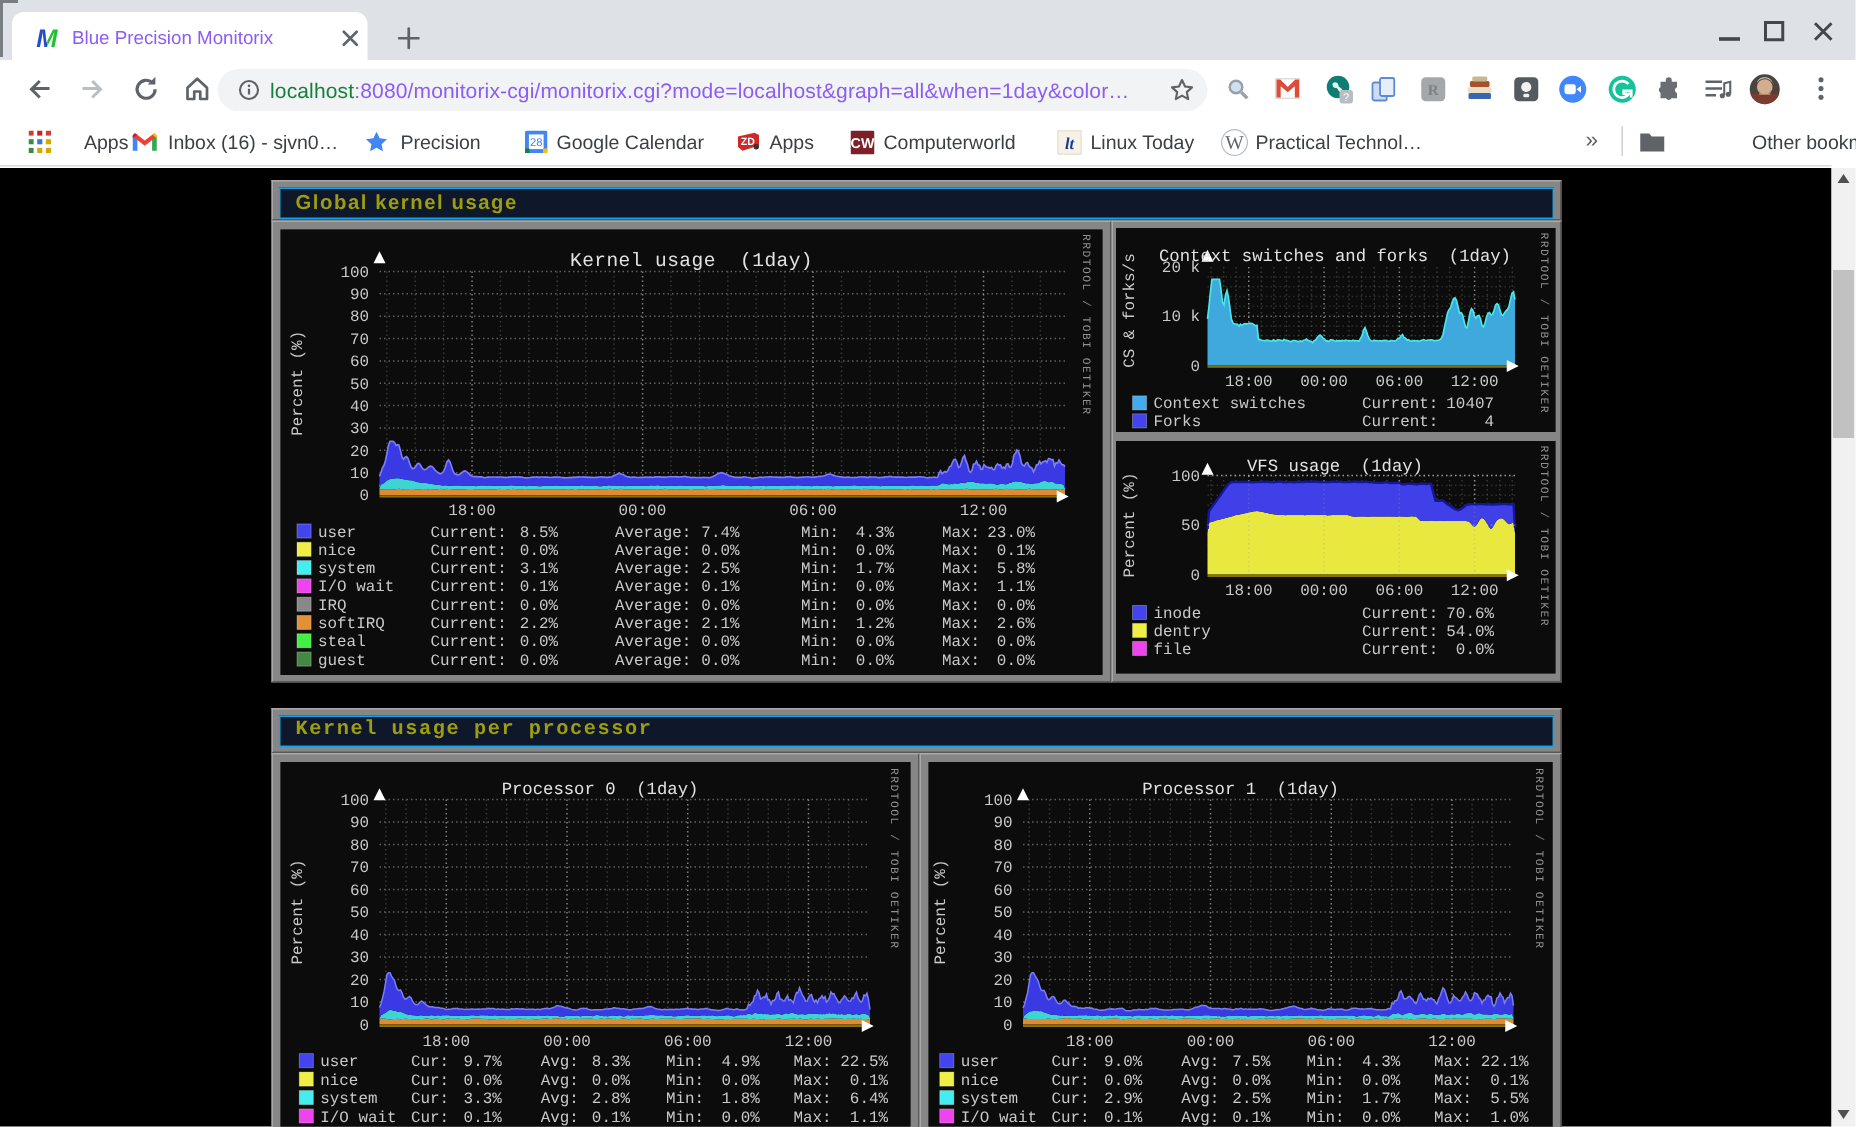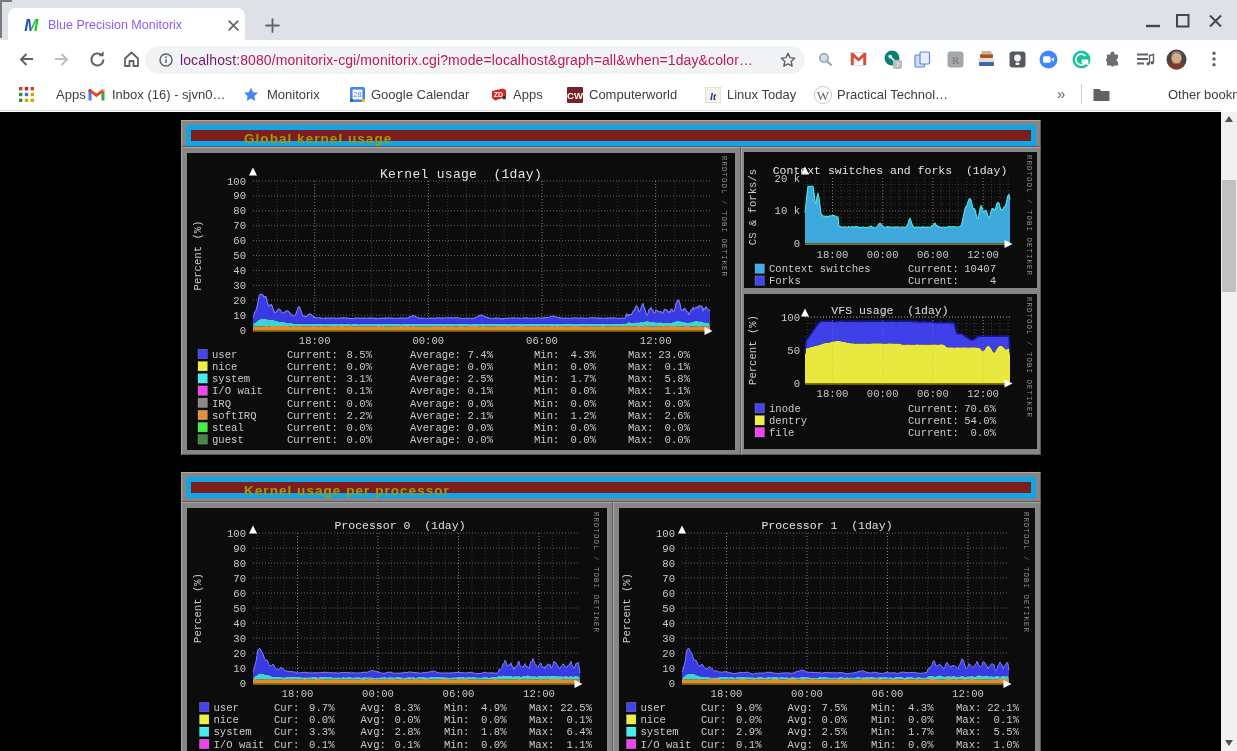--- a/index.html
+++ b/index.html
@@ -15,21 +15,21 @@
     background:#f1f3f4; border-radius:14px; }
   #urltext { position:absolute; left:180px; top:52px; font-size:14px; color:#202124;
     white-space:nowrap; letter-spacing:0.1px; }
   #bookbar { position:absolute; left:0; top:78px; width:1237px; height:33px; background:#fff; }
   .bk { font-size:13px; color:#3c4043; position:absolute; top:87px; white-space:nowrap; }
   #content { position:absolute; left:0; top:112px; width:1221px; height:639px;
     background:#000; overflow:hidden; }
   .gpanel { position:absolute; background:#868686;
     border-top:1px solid #a9a9a9; border-left:1px solid #a9a9a9;
     border-bottom:1px solid #5a5a5a; border-right:1px solid #5a5a5a; }
-  .tbar { position:absolute; background:#7f1d1d; border:5px solid #0ea5e9;padding-left:43px; }
+  .tbar { position:absolute; background:#0f172a; border:1px solid #0ea5e9; }
   .tbar span { display:block; font-size:13.5px; font-weight:bold; color:#9d9d10;
     padding-left:10px; line-height:18.5px; letter-spacing:1.05px; }
   .blackcell { position:absolute; background:#0c0c0c; }
   #scroll { position:absolute; left:1221px; top:112px; width:16px; height:639px; background:#f1f1f1; }
   #thumb { position:absolute; left:1222px; top:180px; width:14px; height:112px; background:#c1c1c1; }
   svg text { white-space:pre; }
 </style>
 </head>
 <body>
 <div id="tabstrip"></div>
@@ -73,21 +73,21 @@
   </svg>
   <svg class="abs" style="left:122px;top:50px" width="19" height="19" viewBox="0 0 19 19">
     <path d="M3 8.5 L9.5 2.5 L16 8.5 L16 16 L11.5 16 L11.5 11 L7.5 11 L7.5 16 L3 16 Z" stroke="#5f6368" stroke-width="1.8" fill="none" stroke-linejoin="round"></path>
   </svg>
   <div id="omnibox"></div>
   <svg class="abs" style="left:159px;top:53px" width="14" height="14" viewBox="0 0 14 14">
     <circle cx="7" cy="7" r="6" stroke="#5f6368" stroke-width="1.4" fill="none"></circle>
     <path d="M7 6.2 L7 10" stroke="#5f6368" stroke-width="1.5"></path>
     <circle cx="7" cy="4.2" r="0.9" fill="#5f6368"></circle>
   </svg>
-  <div id="urltext"><b style="font-weight:normal;color:#701a75">localhost</b><span style="color:#be185d">:8080/monitorix-cgi/monitorix.cgi?mode=localhost&amp;graph=all&amp;when=1day&amp;color…</span></div>
+  <div id="urltext"><b style="font-weight:normal;color:#15803d">localhost</b><span style="color:#8b5cf6">:8080/monitorix-cgi/monitorix.cgi?mode=localhost&amp;graph=all&amp;when=1day&amp;color…</span></div>
   <svg class="abs" style="left:780px;top:52px" width="16" height="16" viewBox="0 0 19 19">
     <path d="M9.5 1.6 L11.9 6.7 L17.4 7.4 L13.3 11.2 L14.4 16.7 L9.5 14 L4.6 16.7 L5.7 11.2 L1.6 7.4 L7.1 6.7 Z" stroke="#5f6368" stroke-width="1.7" fill="none" stroke-linejoin="round"></path>
   </svg>
   
   <svg class="abs" style="left:817px;top:51px" width="17" height="17" viewBox="0 0 17 17">
     <circle cx="7" cy="7" r="4.2" fill="#cfe0f0" stroke="#9aa0a6" stroke-width="1.6"></circle>
     <path d="M10.5 10.5 L14.5 14.5" stroke="#9aa0a6" stroke-width="2.2"></path>
   </svg>
   <svg class="abs" style="left:850px;top:52px" width="17" height="14" viewBox="0 0 17 14">
     <rect x="0.5" y="0.5" width="16" height="13" fill="#fff" stroke="#d6d6d6" stroke-width="0.8"></rect>
@@ -174,21 +174,21 @@
     <path d="M0.5 12.5 L0.5 2.5 L3.6 2.5 L3.6 12.5 Z" fill="#4285f4"></path>
     <path d="M13.4 12.5 L13.4 2.5 L16.5 2.5 L16.5 12.5 Z" fill="#34a853"></path>
     <path d="M0.5 3 L2.2 0.9 L8.5 5.6 L14.8 0.9 L16.5 3 L8.5 9.2 Z" fill="#ea4335"></path>
     <path d="M13.4 1.6 L16.5 4.2 L16.5 2 L15.2 0.9 Z" fill="#fbbc04"></path>
     <path d="M0.5 4.2 L0.5 2 L1.8 0.9 L3.6 1.6 Z" fill="#c5221f"></path>
   </svg>
   <div class="bk" style="left:112px">Inbox (16) - sjvn0…</div>
   <svg class="abs" style="left:243px;top:87px" width="16" height="16" viewBox="0 0 16 16">
     <path d="M8 0.8 L10.1 5.2 L15 5.8 L11.4 9.1 L12.3 13.9 L8 11.5 L3.7 13.9 L4.6 9.1 L1 5.8 L5.9 5.2 Z" fill="#4285f4"></path>
   </svg>
-  <div class="bk" style="left:267px">Monitorix</div>
+  <div class="bk" style="left:267px">Precision</div>
   <svg class="abs" style="left:350px;top:87px" width="15" height="15" viewBox="0 0 15 15">
     <rect x="0" y="0" width="15" height="15" rx="1.5" fill="#4285f4"></rect>
     <rect x="2.6" y="2.6" width="9.8" height="9.8" fill="#fff"></rect>
     <rect x="0" y="12" width="3" height="3" fill="#188038"></rect>
     <rect x="12" y="12" width="3" height="3" fill="#fbbc04"></rect>
     <text x="7.5" y="10.2" font-size="7.5" fill="#4285f4" text-anchor="middle" font-family="Liberation Sans">28</text>
   </svg>
   <div class="bk" style="left:371px">Google Calendar</div>
   <svg class="abs" style="left:491px;top:88px" width="16" height="13" viewBox="0 0 16 13">
     <path d="M1 10 L1 3 L12 0.5 L15 2 L15 9 L4 12.5 L1 10 Z" fill="#d02828"></path>
@@ -222,21 +222,21 @@
   <div class="gpanel" style="left:181px;top:120px;width:860px;height:27px;"></div>
   <div class="tbar" style="left:186px;top:125px;width:850px;height:21px;">
     <span>Global kernel usage</span>
   </div>
   <div class="gpanel" style="left:181px;top:147px;width:560px;height:308px;"></div>
   <div class="blackcell" style="left:187px;top:153px;width:548px;height:297px;"></div>
   <div class="gpanel" style="left:741px;top:147px;width:300px;height:308px;"></div>
   <div class="blackcell" style="left:744px;top:152px;width:293px;height:136px;"></div>
   <div class="blackcell" style="left:744px;top:294px;width:293px;height:155px;"></div>
   <div class="gpanel" style="left:181px;top:472px;width:860px;height:30px;"></div>
-  <div class="tbar" style="left:186px;top:477px;width:850px;height:21px;">
+  <div class="tbar" style="left:186px;top:477px;width:850px;height:21px;font-family:Liberation Mono, monospace;">
     <span>Kernel usage per processor</span>
   </div>
   <div class="gpanel" style="left:181px;top:502px;width:432px;height:260px;"></div>
   <div class="blackcell" style="left:187px;top:508px;width:420px;height:243px;"></div>
   <div class="gpanel" style="left:613px;top:502px;width:428px;height:260px;"></div>
   <div class="blackcell" style="left:619px;top:508px;width:416px;height:243px;"></div>
   <svg class="abs" style="left:187px;top:153px" width="548" height="297" viewBox="187 153 548 297">
     <rect x="187" y="153" width="548" height="297" fill="#0c0c0c"></rect>
     <line x1="257.9" y1="181.0" x2="257.9" y2="330.0" stroke="rgba(150,160,145,0.30)" stroke-width="1" stroke-dasharray="1 2"></line>
     <line x1="276.8" y1="181.0" x2="276.8" y2="330.0" stroke="rgba(150,160,145,0.30)" stroke-width="1" stroke-dasharray="1 2"></line>

